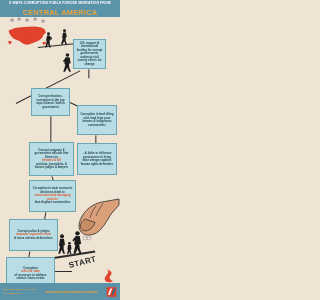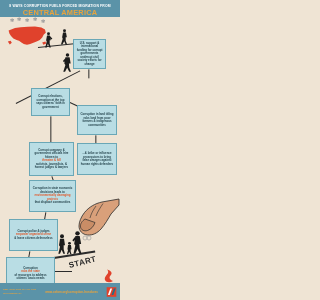--- a/index.html
+++ b/index.html
@@ -8,21 +8,21 @@
     background:#efe4d4;
     font-family:"Liberation Sans",sans-serif;
     position:relative;
   }
   #stage{position:absolute;inset:0;width:120px;height:300px;}
 
   
   .header{
     position:absolute;left:0;top:0;width:120px;height:17px;
     background:#5b93a8;
-    display:flex;flex-direction:column;align-items:center;justify-content:flex-end;
+    display:flex;flex-direction:column;align-items:center;justify-content:space-between;
     padding-top:1px;box-sizing:border-box;
   }
   .title-line1{
     color:#ffffff;font-size:3.4px;font-weight:bold;letter-spacing:.15px;
     line-height:5px;white-space:nowrap;text-transform:uppercase;
   }
   .title-line2{
     color:#e8a33d;font-size:7.4px;font-weight:bold;letter-spacing:.2px;
     line-height:8px;white-space:nowrap;text-transform:uppercase;
   }

